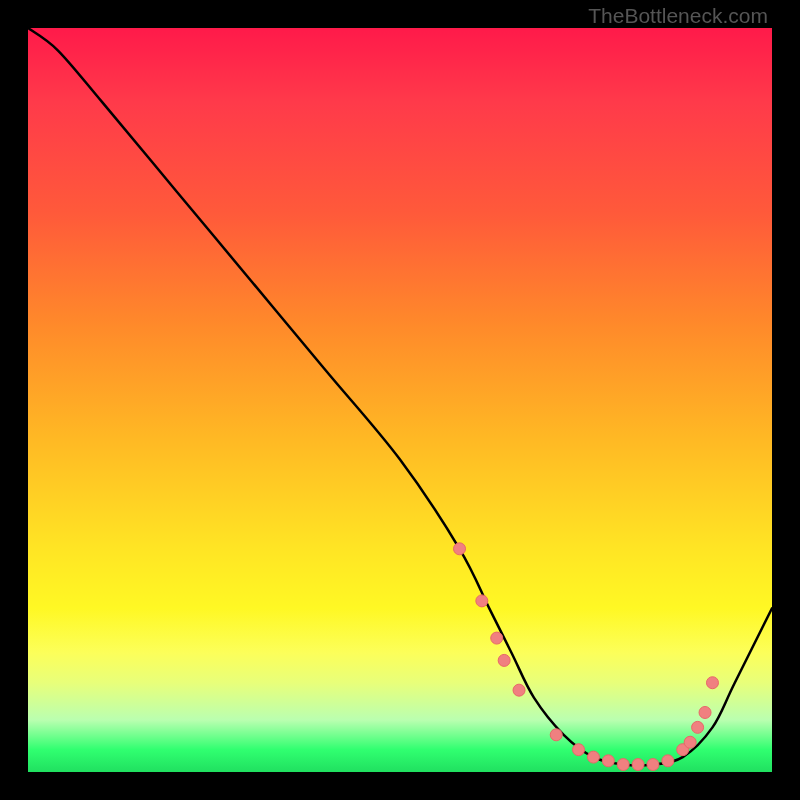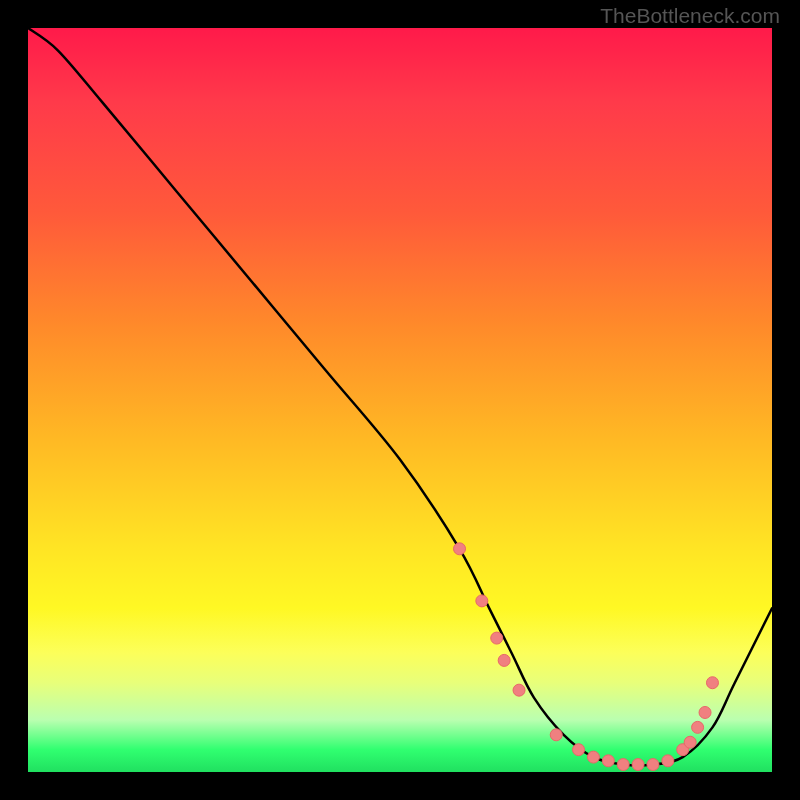--- a/index.html
+++ b/index.html
@@ -7,21 +7,21 @@
     width: 800px;
     height: 800px;
     background: #000;
     position: relative;
     font-family: Arial, sans-serif;
     overflow: hidden;
   }
   .watermark {
     position: absolute;
     top: 4px;
-    right: 20px;
+    right: 32px;
     color: #555;
     font-size: 21px;
     font-weight: 500;
     z-index: 10;
   }
   .plot-area {
     position: absolute;
     top: 28px;
     left: 28px;
     width: 744px;

